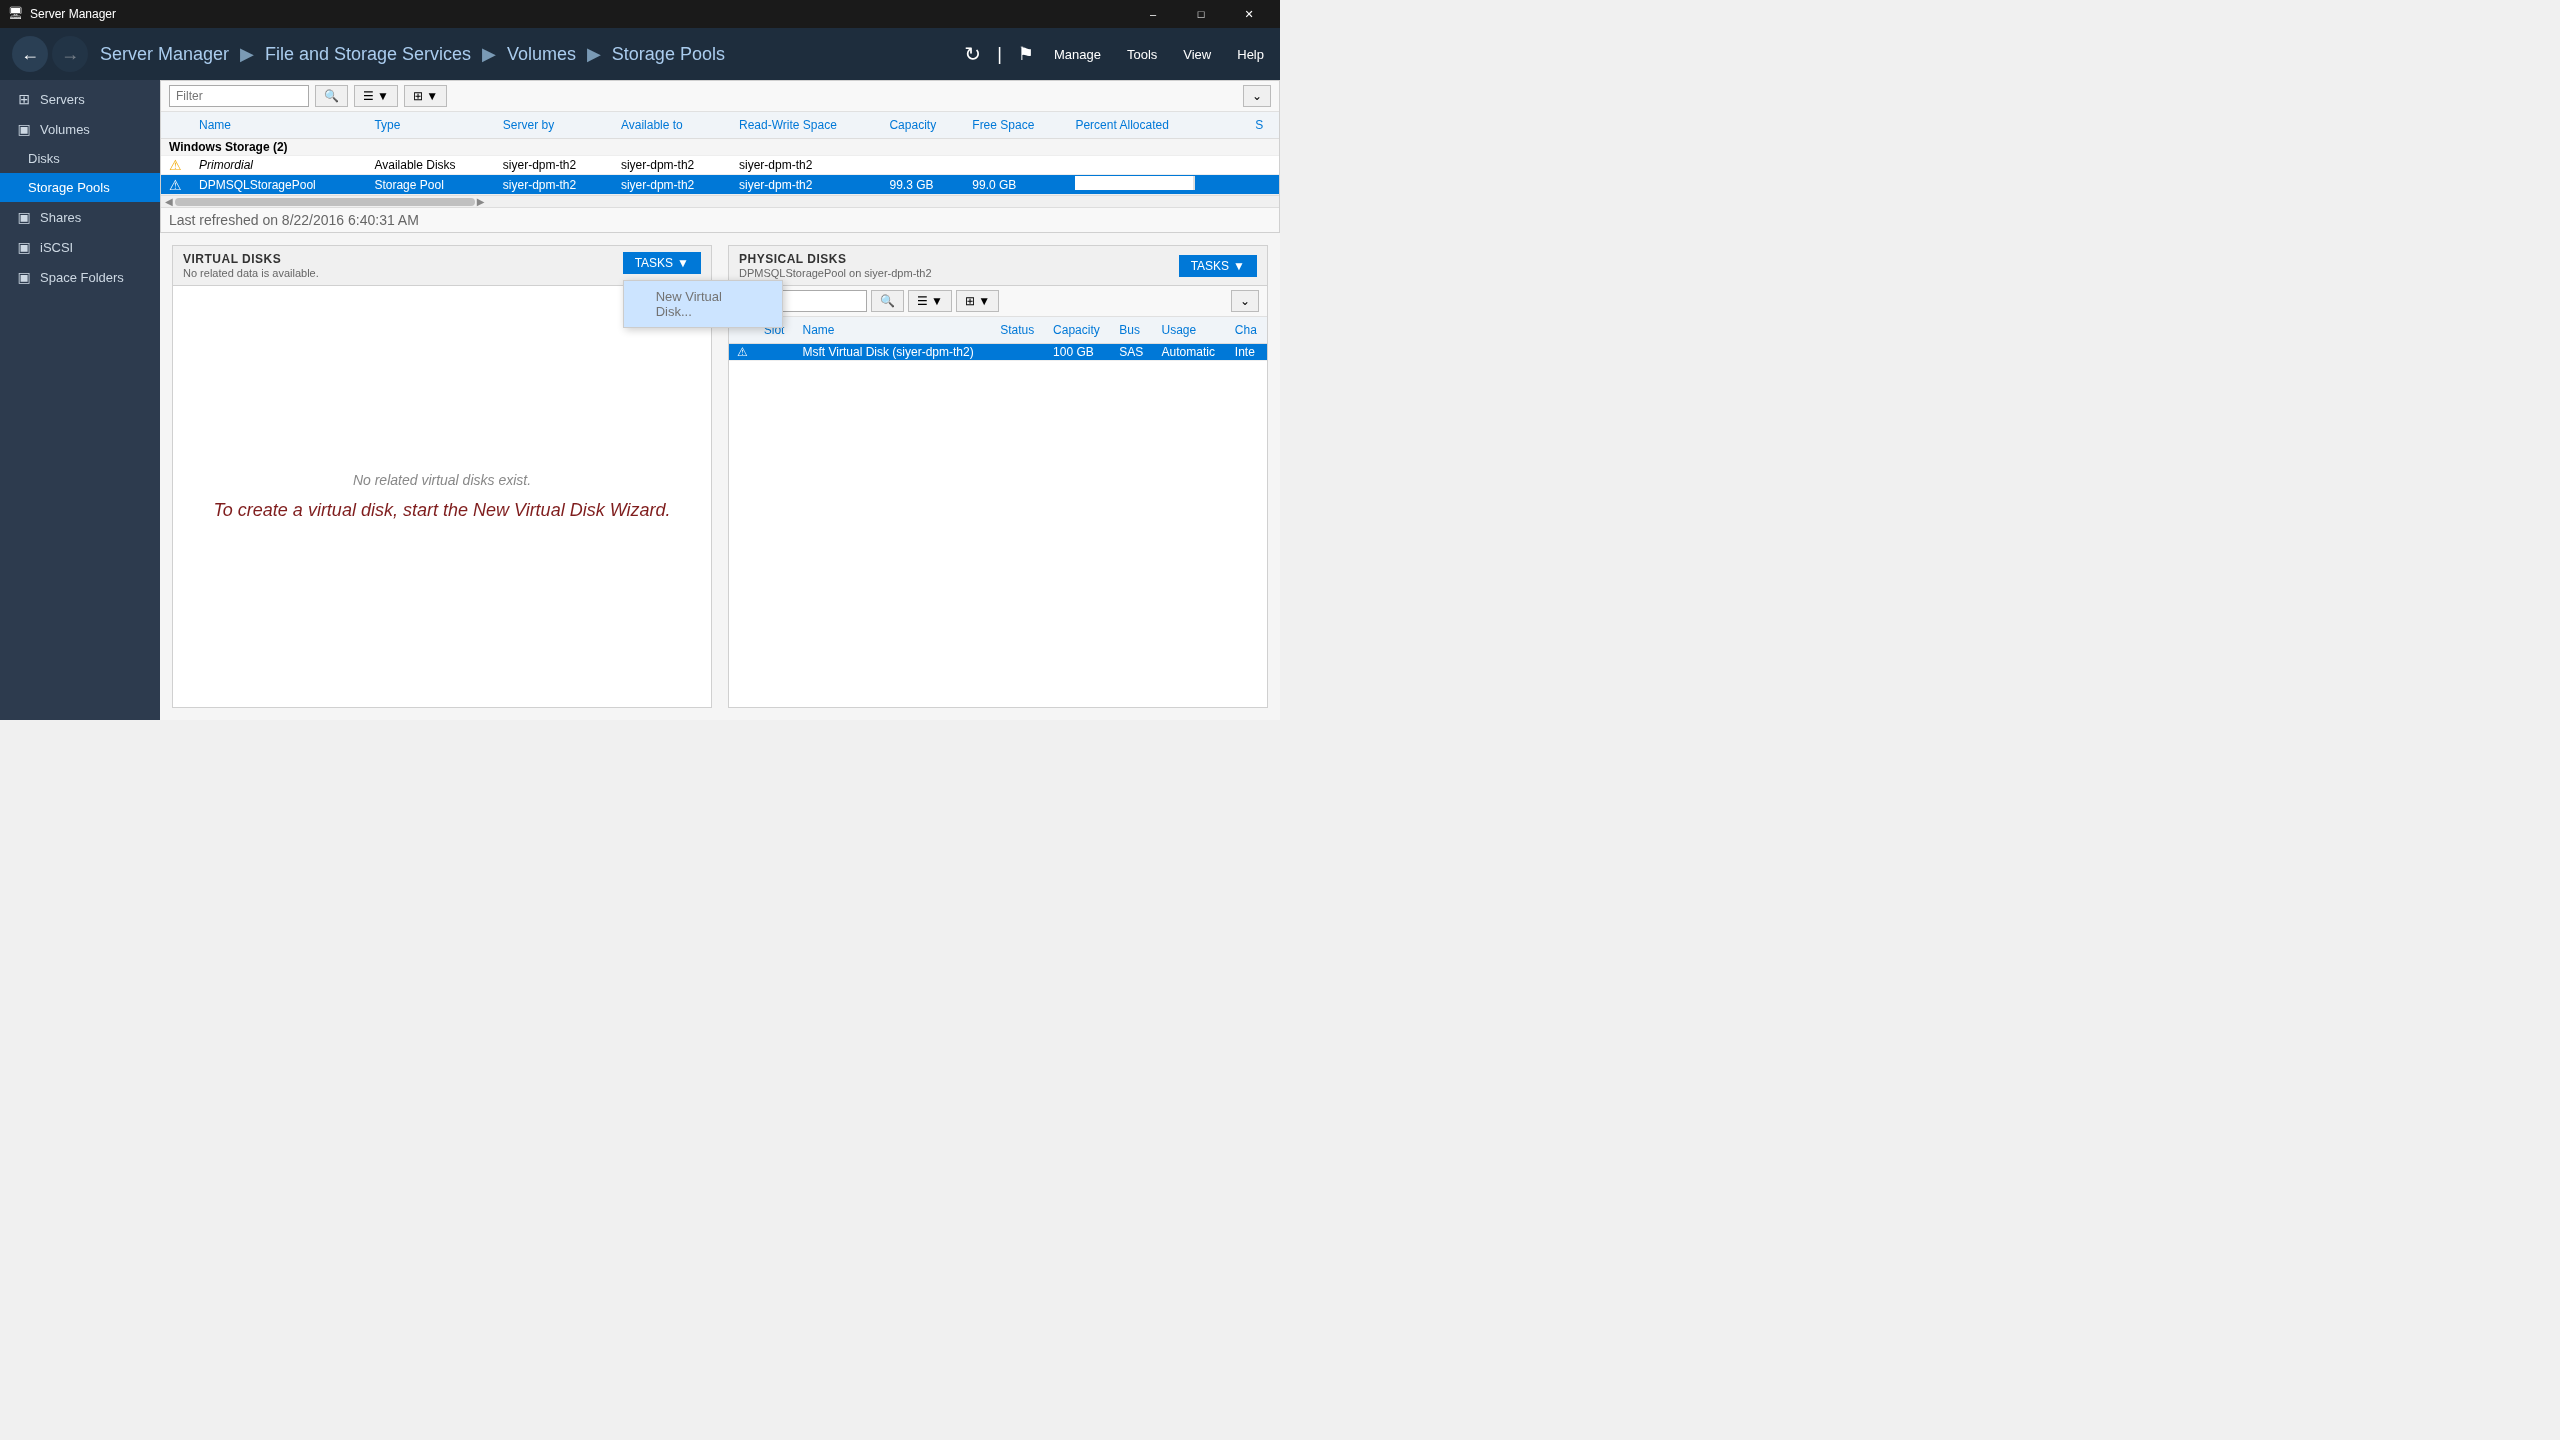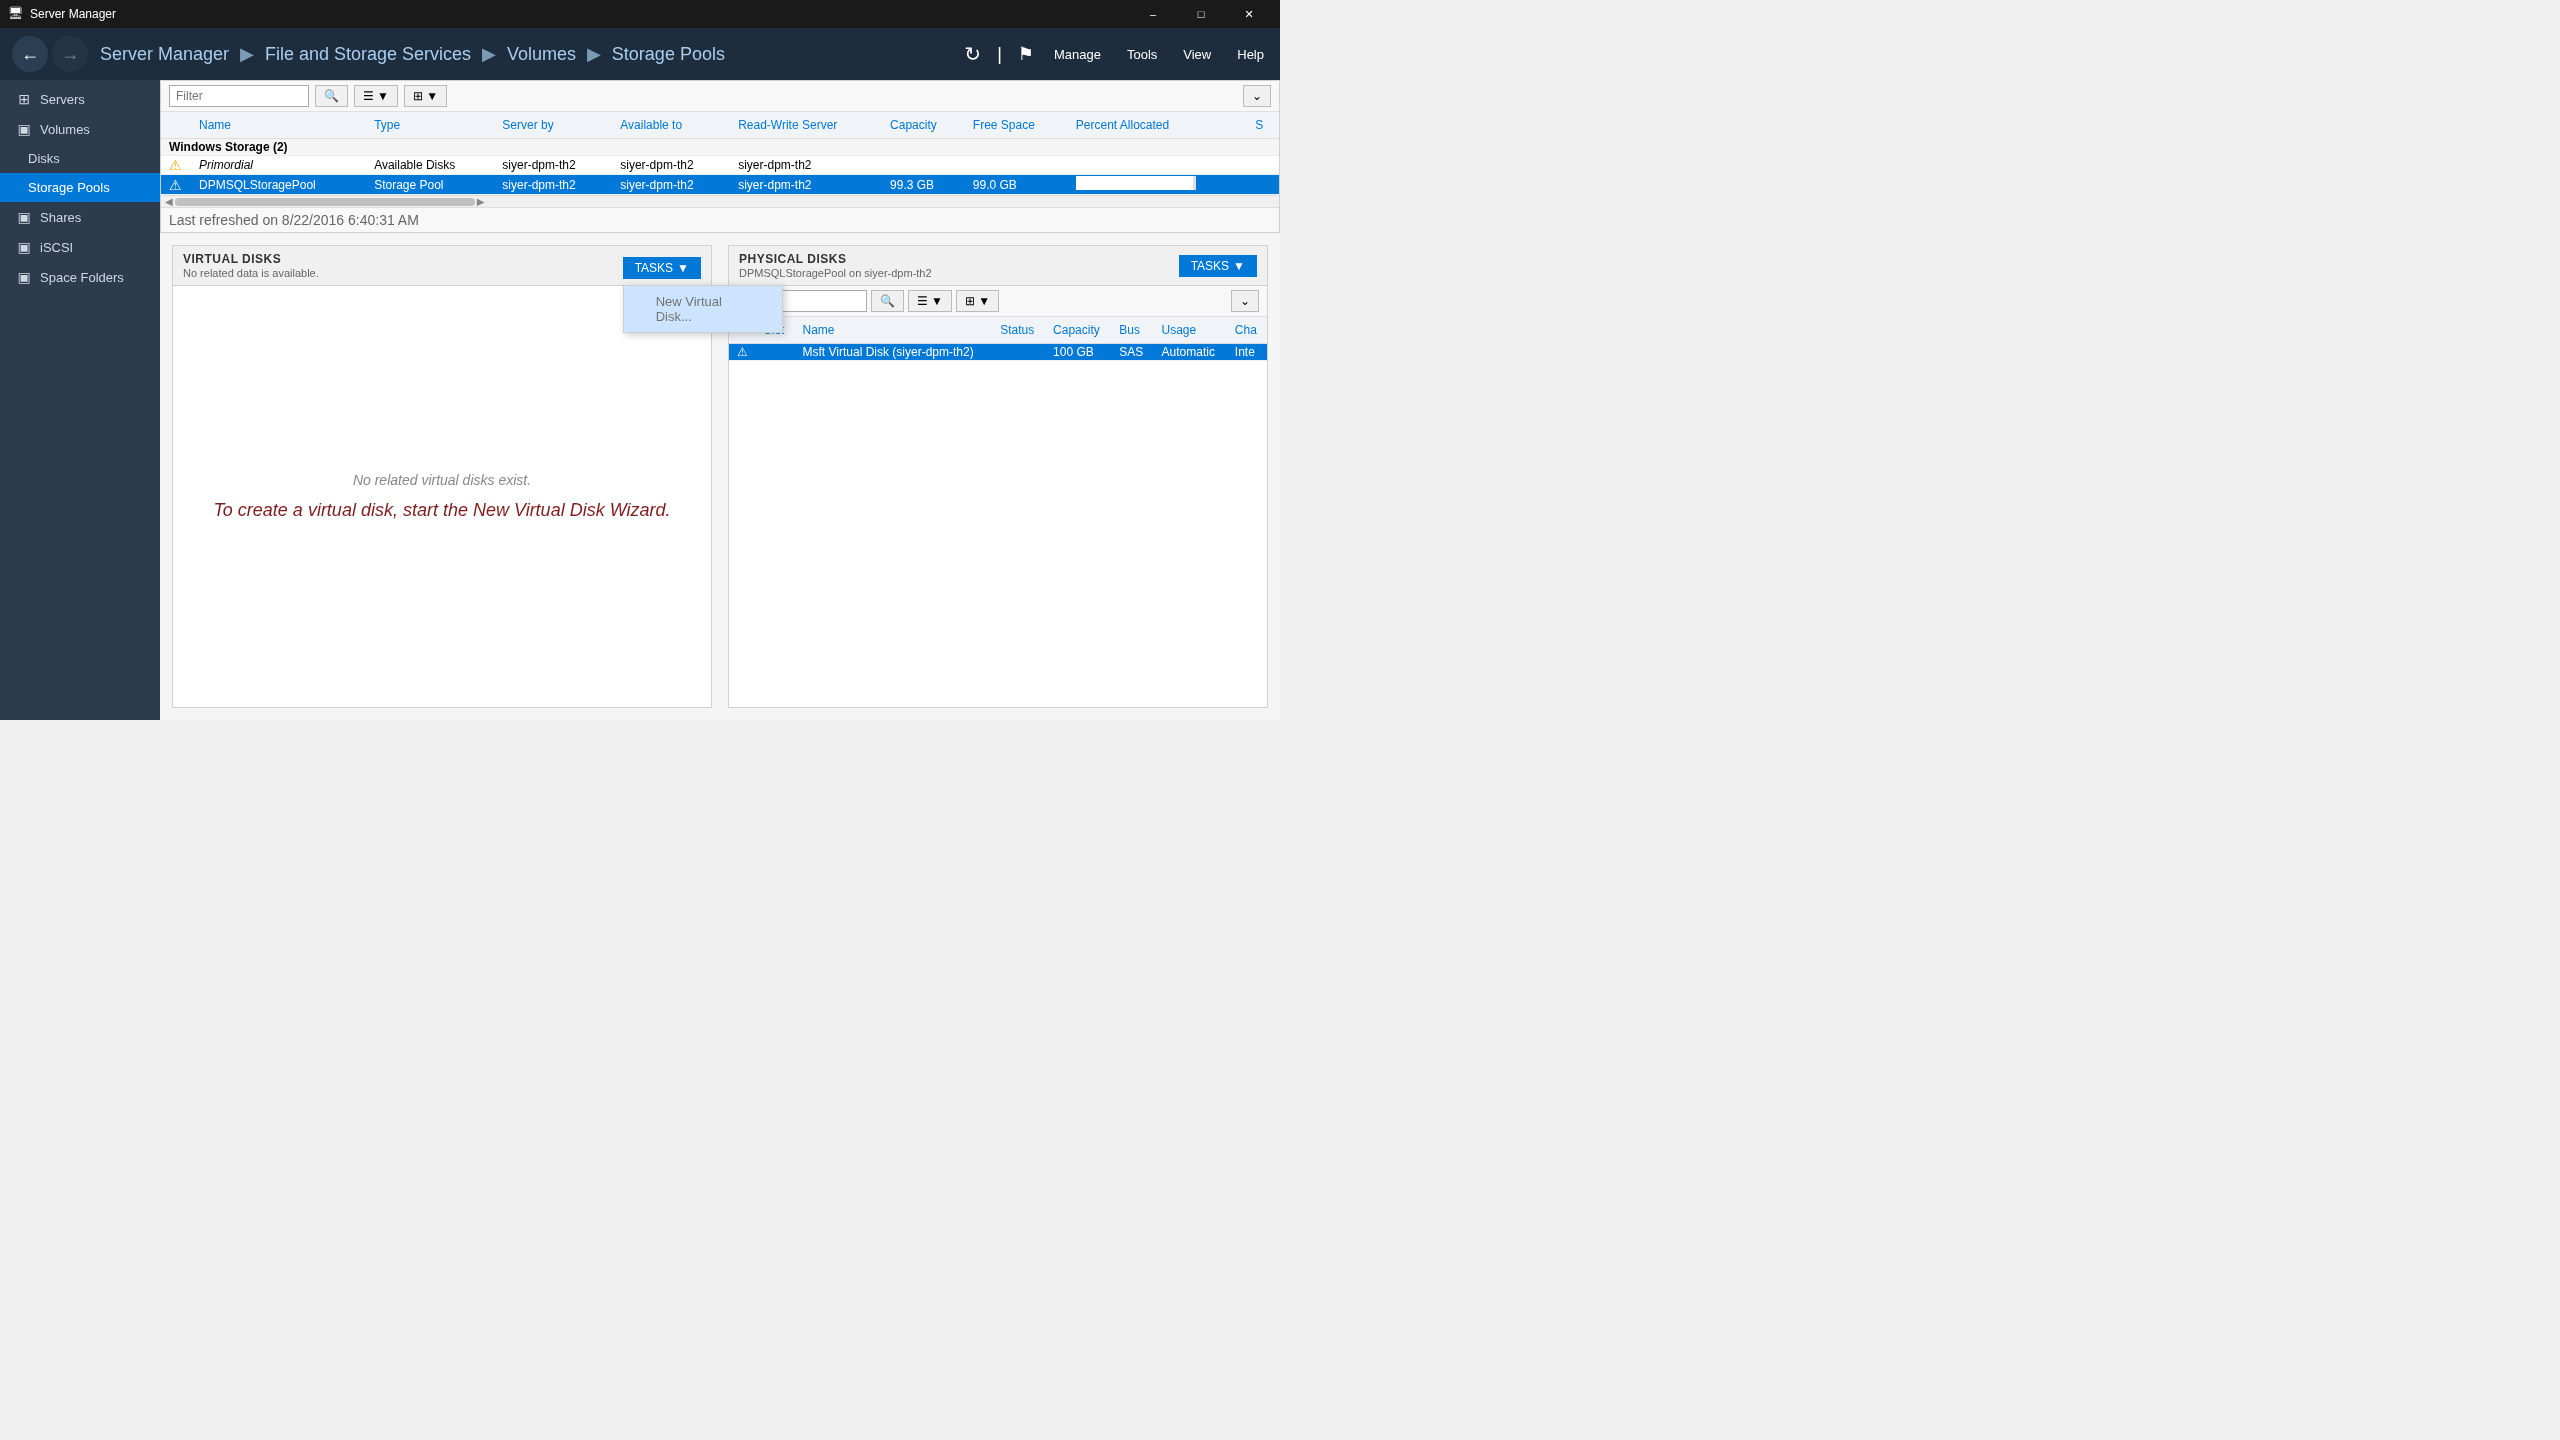--- a/index.html
+++ b/index.html
@@ -192,21 +192,21 @@
 
       <div style="overflow-x:auto;max-height:130px;overflow-y:auto;">
         <table class="data-table">
           <thead>
             <tr>
               <th style="width:30px;"></th>
               <th>Name</th>
               <th>Type</th>
               <th>Server by</th>
               <th>Available to</th>
-              <th>Read-Write Server</th>
+              <th>Read-Write Space</th>
               <th>Capacity</th>
               <th>Free Space</th>
               <th>Percent Allocated</th>
               <th>S</th>
             </tr>
           </thead>
           <tbody>
             <tr class="group-header">
               <td colspan="10">Windows Storage (2)</td>
             </tr>
@@ -248,21 +248,21 @@
         <span class="scroll-arrow">▶</span>
       </div>
 
       <div class="refresh-info">Last refreshed on 8/22/2016 6:40:31 AM</div>
     </div>
 
     <div class="bottom-panels">
 
       <div class="sub-panel" style="position:relative;">
         <div class="sub-panel-header">
-          <div style="display:flex;align-items:flex-end;justify-content:space-between;">
+          <div style="display:flex;align-items:flex-start;justify-content:space-between;">
             <div>
               <div class="sub-panel-title">VIRTUAL DISKS</div>
               <div class="sub-panel-subtitle">No related data is available.</div>
             </div>
             <div style="position:relative;">
               <button class="tasks-btn">
                 <span>TASKS</span>
                 <span>▼</span>
               </button>
 

